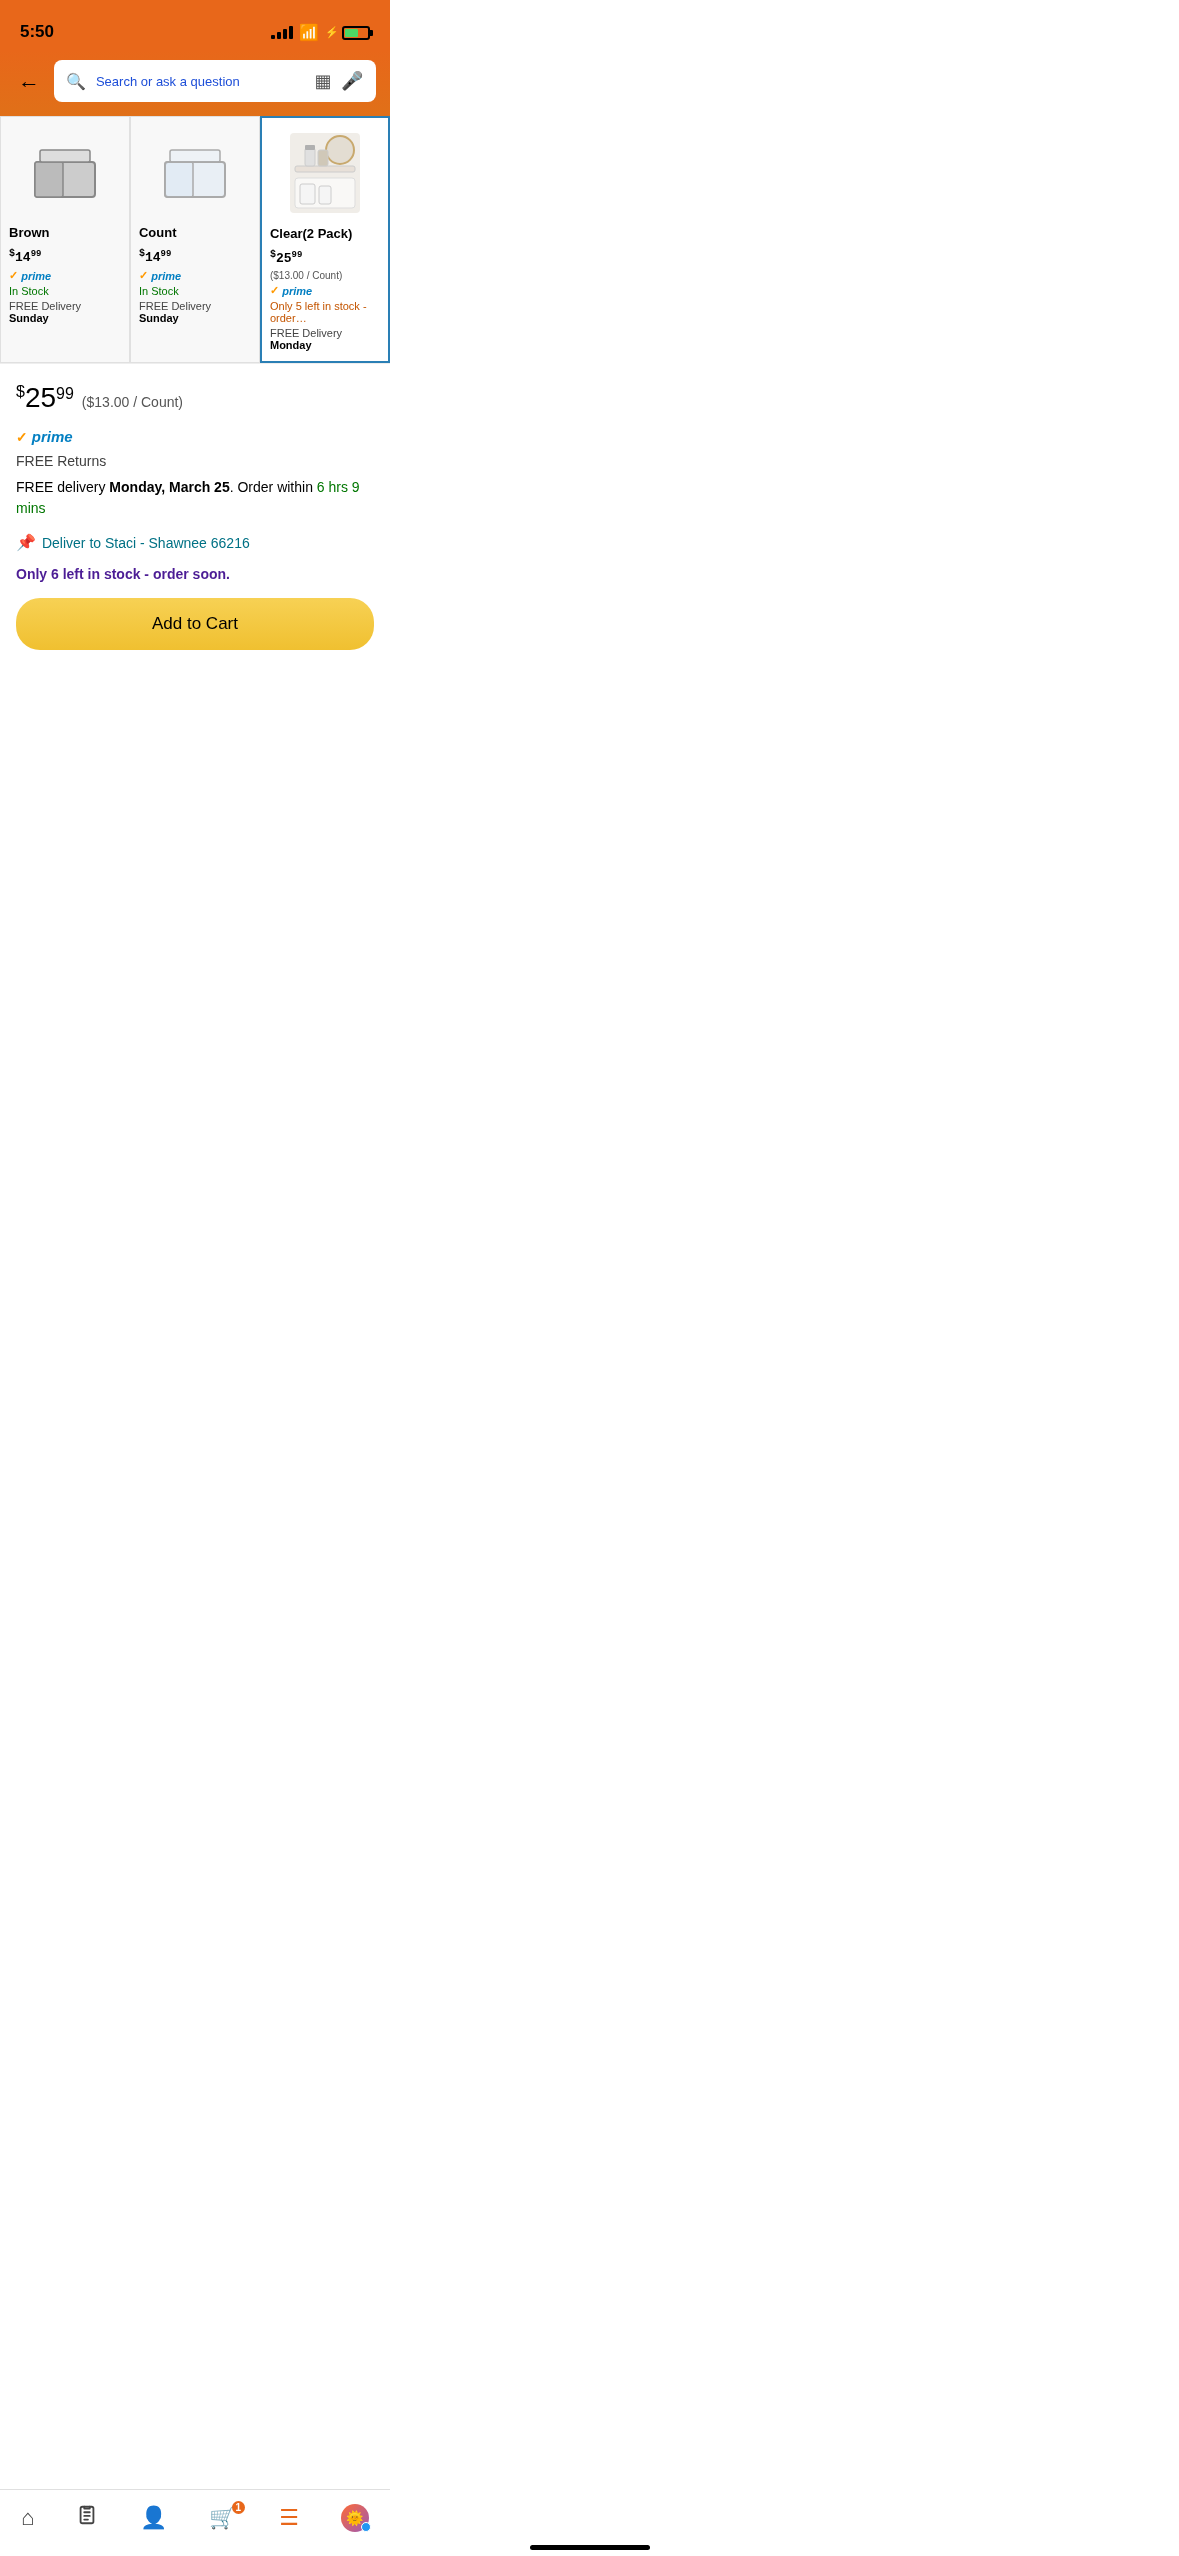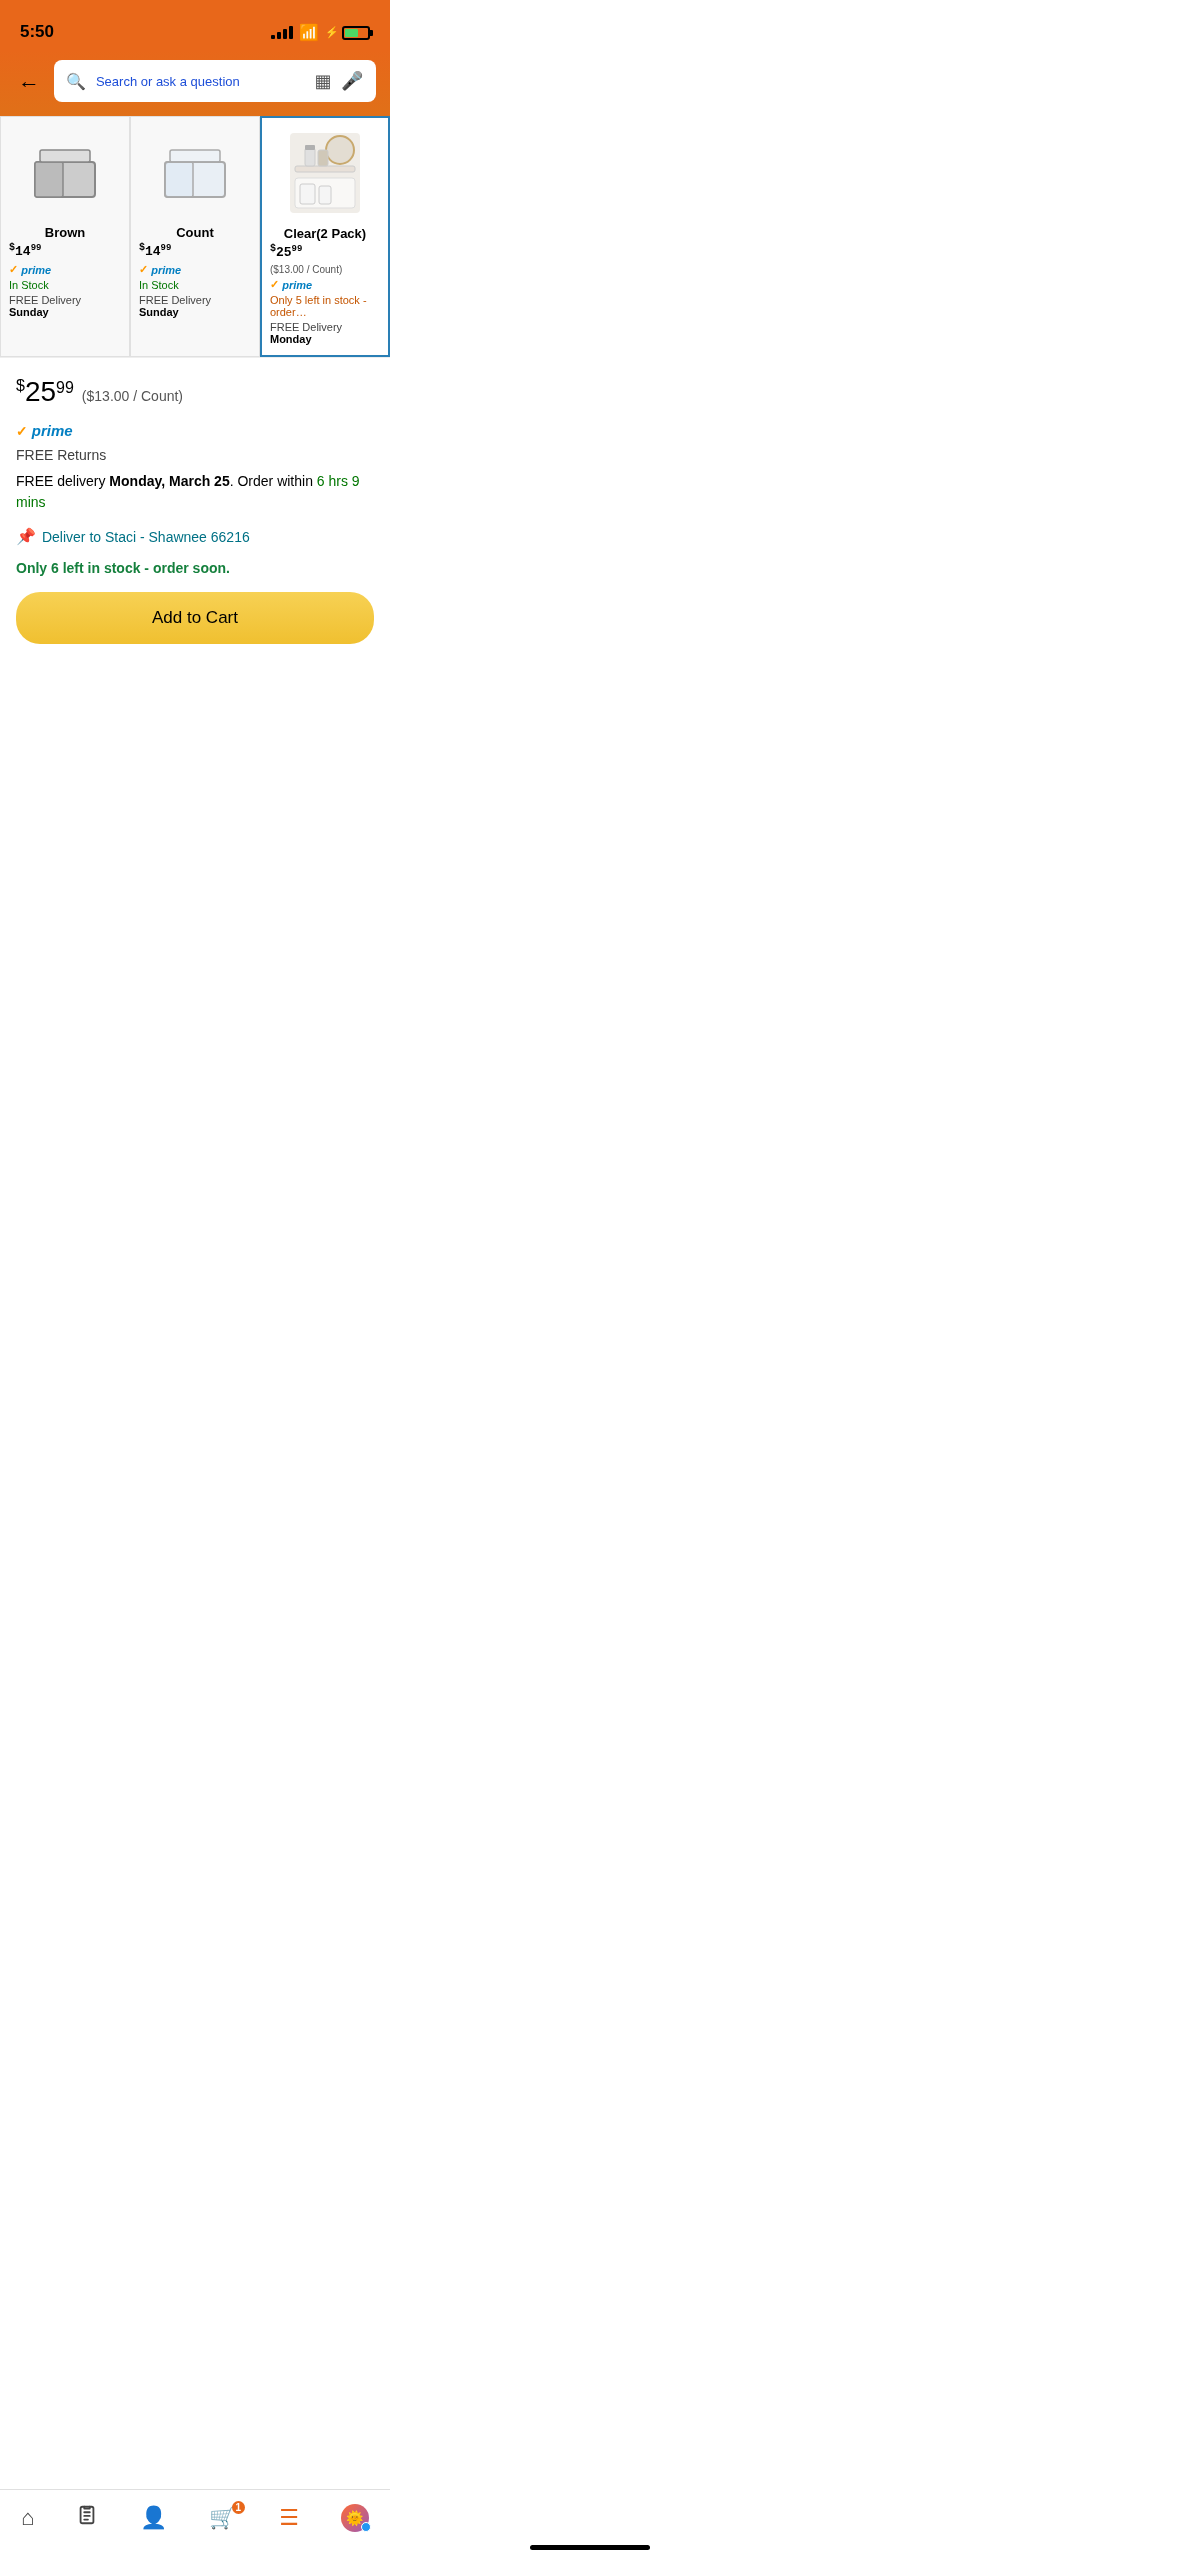--- a/index.html
+++ b/index.html
@@ -131,23 +131,22 @@
       height: 90px;
       display: flex;
       align-items: center;
       justify-content: center;
       margin-bottom: 8px;
     }
     
     .variant-name {
       font-size: 13px;
       font-weight: 700;
-      margin-bottom: 2px;
-      color: #000;
-      text-align: center;
+      margin-bottom: 8px;
+      color: #000;
     }
     .variant-price {
       font-size: 13px;
       font-weight: 700;
       color: #000;
       margin-bottom: 4px;
       font-family: Liberation Mono, monospace;
     }
     .variant-price sup { font-size: 10px; vertical-align: super; }
     .prime-badge {
@@ -226,21 +225,21 @@
       align-items: center;
       gap: 6px;
       color: #007185;
       font-size: 14px;
       margin-bottom: 14px;
       cursor: pointer;
     }
     .location-icon { font-size: 16px; }
 
     .stock-warning {
-      color: #15803d;
+      color: #4c1d95;
       font-size: 14px;
       font-weight: 700;
       margin-bottom: 16px;
     }
 
     .quantity-selector {
       border: 1px solid #ccc;
       border-radius: 8px;
       padding: 14px 16px;
       display: flex;

